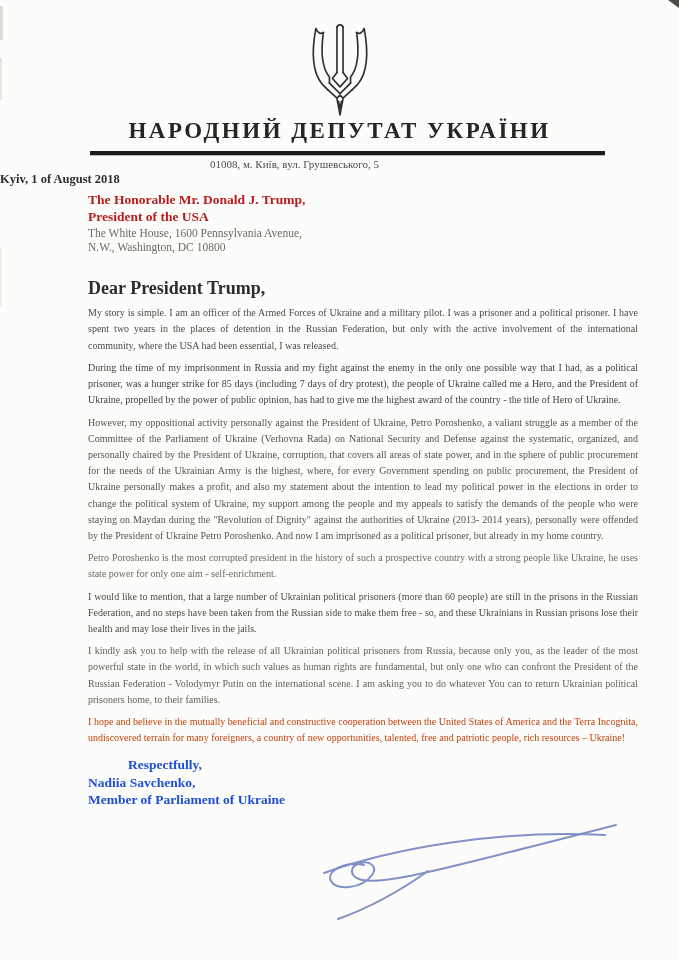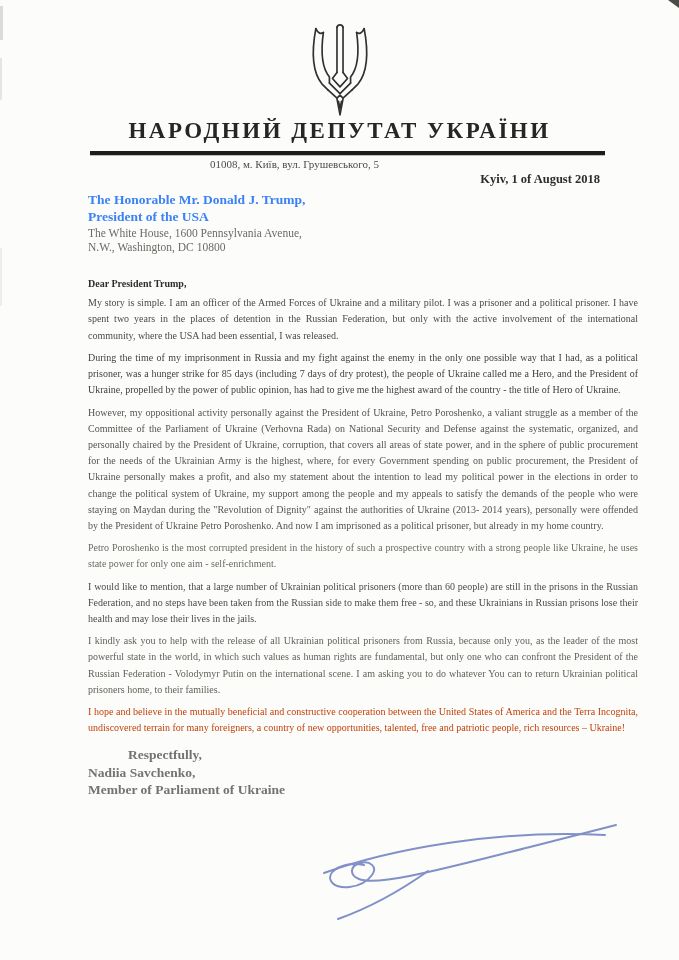--- a/index.html
+++ b/index.html
@@ -33,54 +33,53 @@
     box-shadow: 0 1px 0 rgba(0,0,0,0.25);
   }
   .lh-address {
     text-align: center;
     font-size: 11px;
     color: #4c4c4a;
     margin-top: 3px;
     padding-right: 90px;
   }
   .date-line {
-    text-align: right;
     margin-right: 79px;
     margin-top: 2px;
     font-weight: bold;
     font-size: 12.5px;
     color: #2e2d2b;
   }
   
   .recipient { margin: 4px 41px 0 88px; }
-  .recipient .bold-line { font-weight: bold; font-size: 13.5px; color: #3b82f6; line-height: 1.28; }
+  .recipient .bold-line { font-weight: bold; font-size: 13.5px; color: #b91c1c; line-height: 1.28; }
   .recipient .light-line { font-size: 11.5px; color: #6b6a66; line-height: 1.25; }
   
   .salutation {
     margin: 24px 41px 0 88px;
     font-weight: bold;
-    font-size: 10px;
+    font-size: 18px;
     color: #2e2d2b;
   }
   .letter-body { margin: 6px 41px 0 88px; }
   .letter-body p {
     margin: 0 0 6px 0;
     font-size: 10px;
     line-height: 16.2px;
     text-align: justify;
   }
   .tone-a { color: #4a4a48; }
   .tone-b { color: #3f3f3d; }
   .tone-c { color: #56544f; }
   .tone-d { color: #6b6962; }
   .tone-e { color: #4d4b48; }
   .tone-f { color: #63615a; }
   .tone-g { color: #c2410c; font-family: Liberation Serif, serif; }
   
-  .closing { margin: 10px 41px 0 88px; font-weight: bold; font-size: 13.5px; color: #737373; line-height: 1.3; }
+  .closing { margin: 10px 41px 0 88px; font-weight: bold; font-size: 13.5px; color: #1d4ed8; line-height: 1.3; }
   .closing .valediction { padding-left: 40px; }
   
   .signature {
     position: absolute;
     left: 300px;
     top: 815px;
     width: 330px;
     height: 105px;
   }
   

